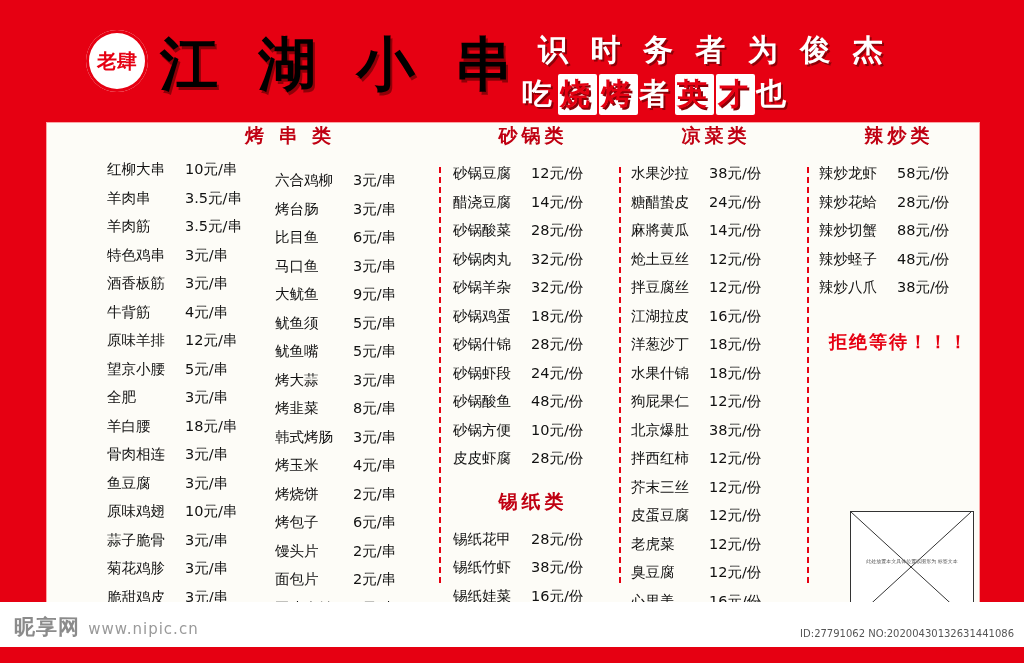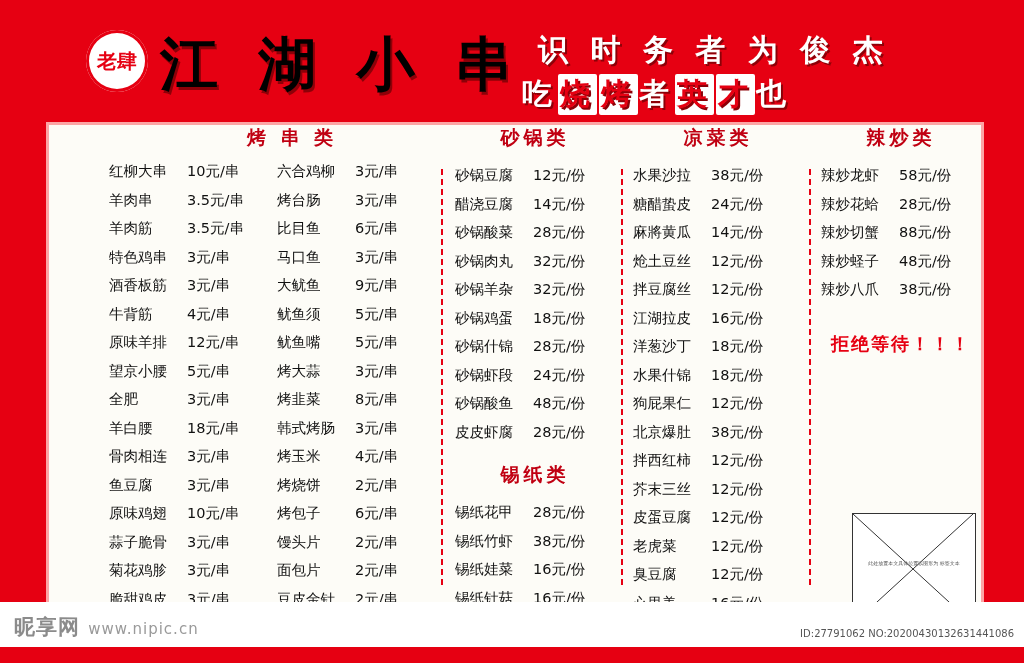--- a/index.html
+++ b/index.html
@@ -48,21 +48,21 @@
     display:flex;align-items:center;
   }
   .hl{
     display:inline-block;background:#ffffff;color:#e60012;
     padding:0 2px;margin:0 1px;border-radius:2px;
   }
   
   .board{
     position:absolute;left:46px;top:122px;width:932px;height:496px;
     background:#fdfcf7;
-    border:3px solid #fca5a5;
+    border:1px solid #fca5a5;
   }
   .cols{
     position:absolute;left:0;top:0;width:932px;height:496px;
   }
   .col{
     position:absolute;top:0;
   }
   .sect-title{
     text-align:center;color:#c00012;font-size:19px;font-weight:bold;
     letter-spacing:4px;margin-bottom:10px;
@@ -75,21 +75,21 @@
   }
   .nm{flex:0 0 auto;width:78px;}
   .pr{flex:0 0 auto;text-align:left;}
   
   .vsep{
     position:absolute;top:44px;width:0;height:416px;
     border-left:2px dashed #e60012;
   }
   
   #c1{left:60px;width:150px;}
-  #c2{left:228px;width:140px;}
+  #c2{left:228px;width:140px;margin-top:11px;}
   #c1 .sect-title{position:absolute;left:78px;top:0;width:210px;}
   #c1 .rows,#c2 .rows{margin-top:32px;}
   #c3{left:406px;width:160px;}
   #c4{left:584px;width:170px;}
   #c5{left:772px;width:160px;}
   .redline{
     color:#e60012;font-weight:bold;text-align:center;letter-spacing:2px;font-family:Liberation Mono, monospace;
   }
   .qr{
     position:absolute;left:803px;top:388px;width:122px;height:112px;
@@ -321,20 +321,24 @@
             </div>
             <div class="row">
               <span class="nm">砂锅虾段</span>
               <span class="pr">24元/份</span>
             </div>
             <div class="row">
               <span class="nm">砂锅酸鱼</span>
               <span class="pr">48元/份</span>
             </div>
             <div class="row">
+              <span class="nm">砂锅方便</span>
+              <span class="pr">10元/份</span>
+            </div>
+            <div class="row">
               <span class="nm">皮皮虾腐</span>
               <span class="pr">28元/份</span>
             </div>
           </div>
         <div class="sect-title" style="margin-top:16px;">锡纸类</div>
         <div class="rows" id="rows-xizhi">
             <div class="row">
               <span class="nm">锡纸花甲</span>
               <span class="pr">28元/份</span>
             </div>

